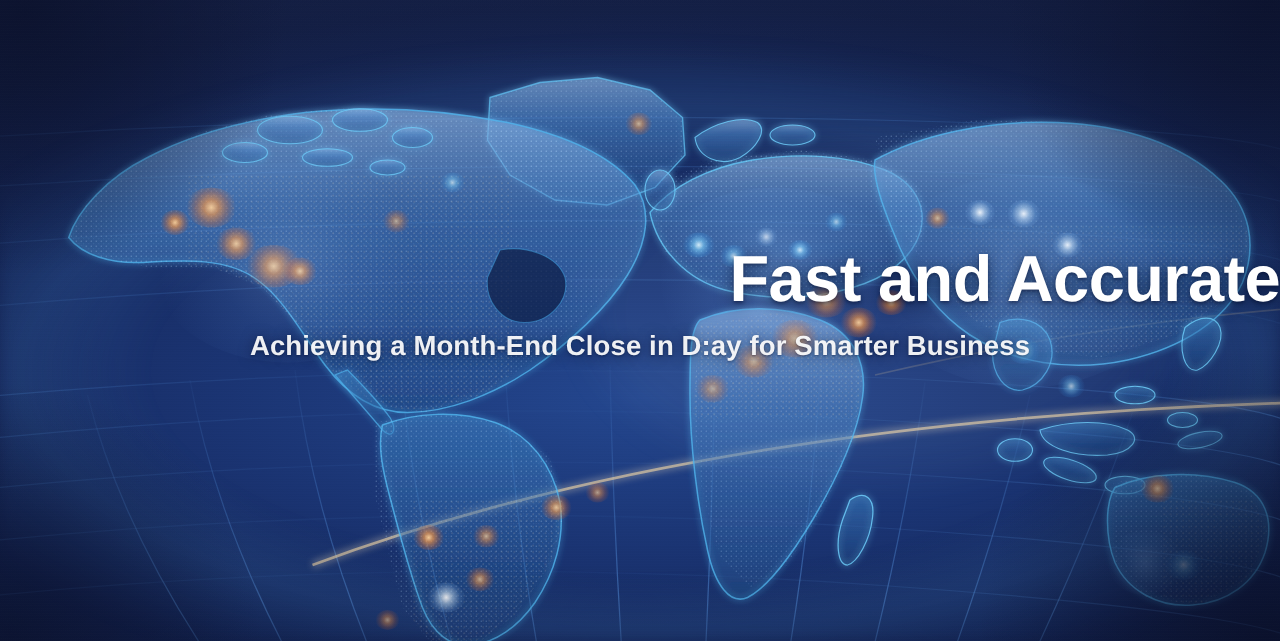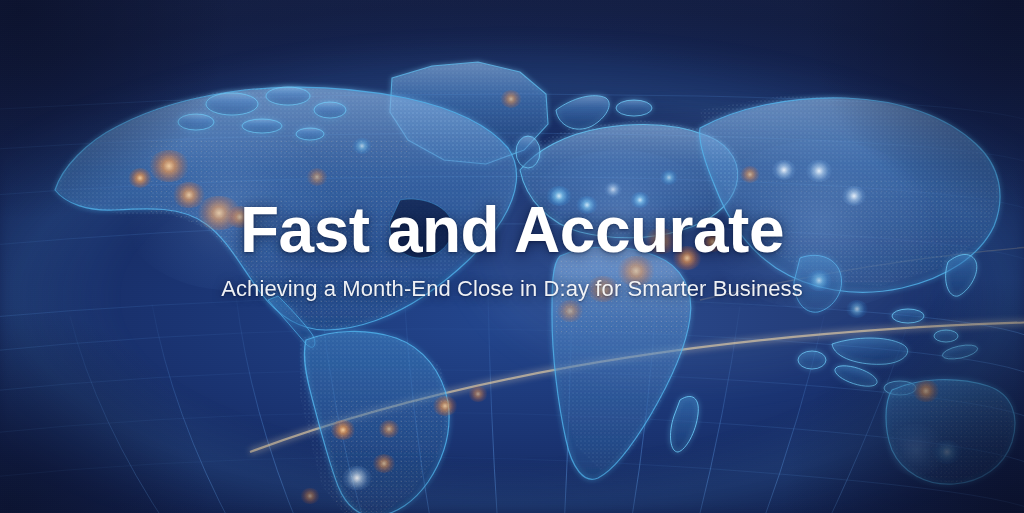--- a/index.html
+++ b/index.html
@@ -99,33 +99,34 @@
   .text-wrap {
     position: absolute;
     left: 0;
     right: 0;
     top: 198px;
     text-align: center;
     z-index: 40;
   }
   .hero-title {
     margin: 0;
-    font-size: 64px;
+    font-size: 52px;
     font-weight: 700;
     letter-spacing: -0.5px;
     line-height: 1.02;
     color: #ffffff;
     text-shadow:
       0 2px 14px rgba(4,12,40,0.60),
       0 1px 3px rgba(4,12,40,0.45);
+    text-align: right;
   }
   .hero-sub {
     margin: 12px 0 0 0;
     font-size: 22px;
-    font-weight: 400;
+    font-weight: 700;
     letter-spacing: 0.1px;
     line-height: 1.25;
     color: rgba(255,255,255,0.93);
     text-shadow:
       0 1px 10px rgba(4,12,40,0.55),
       0 1px 2px rgba(4,12,40,0.40);
   }
 
   
   .grain {

